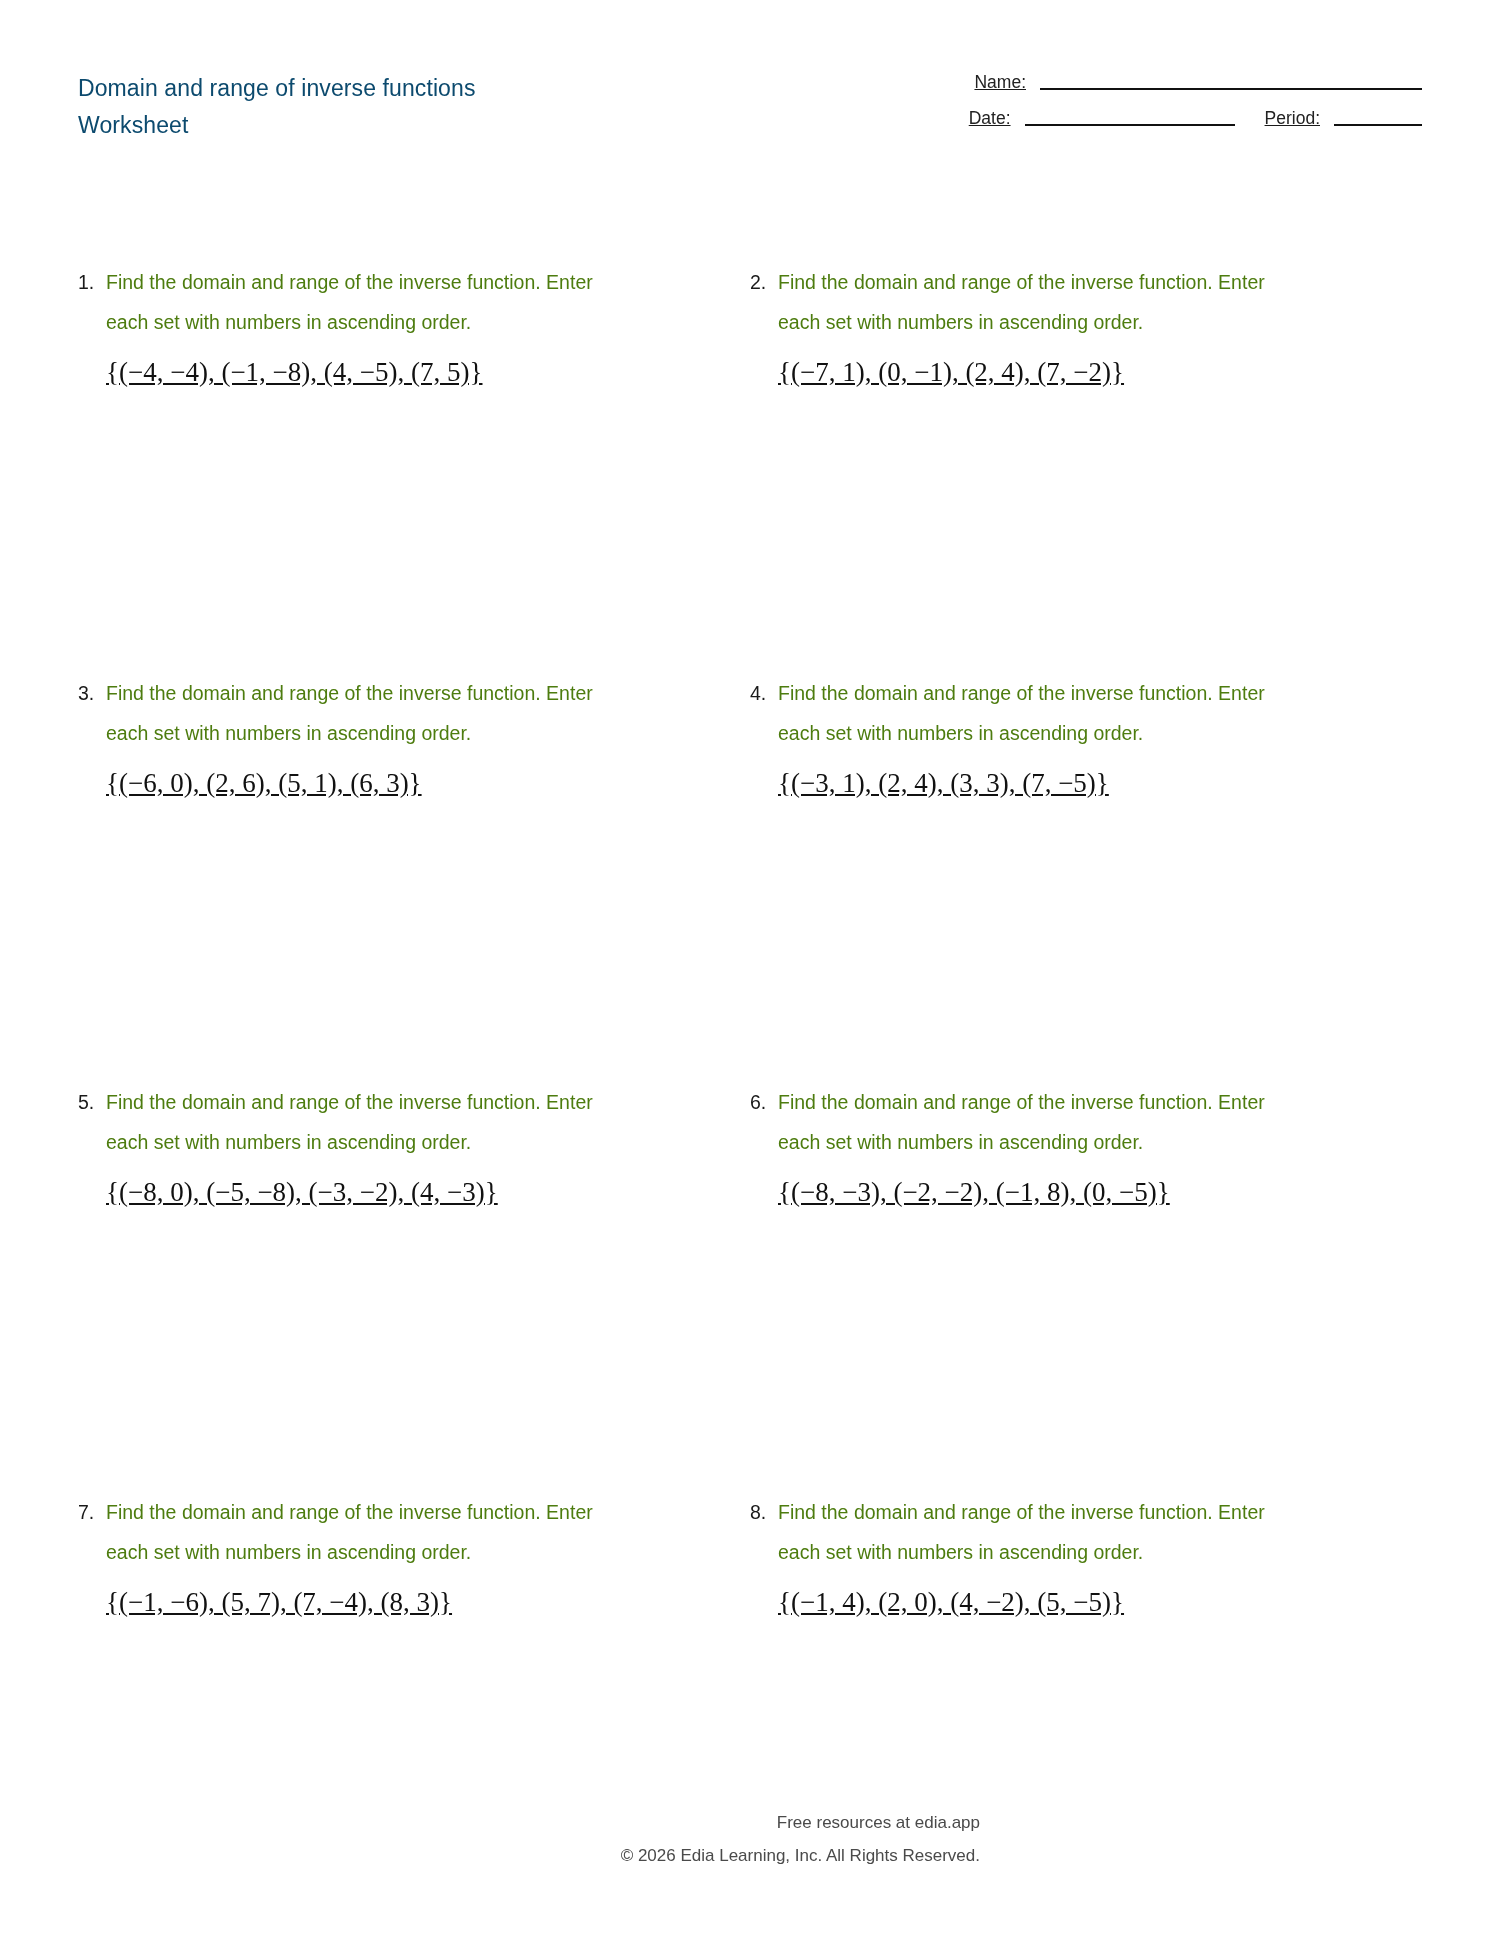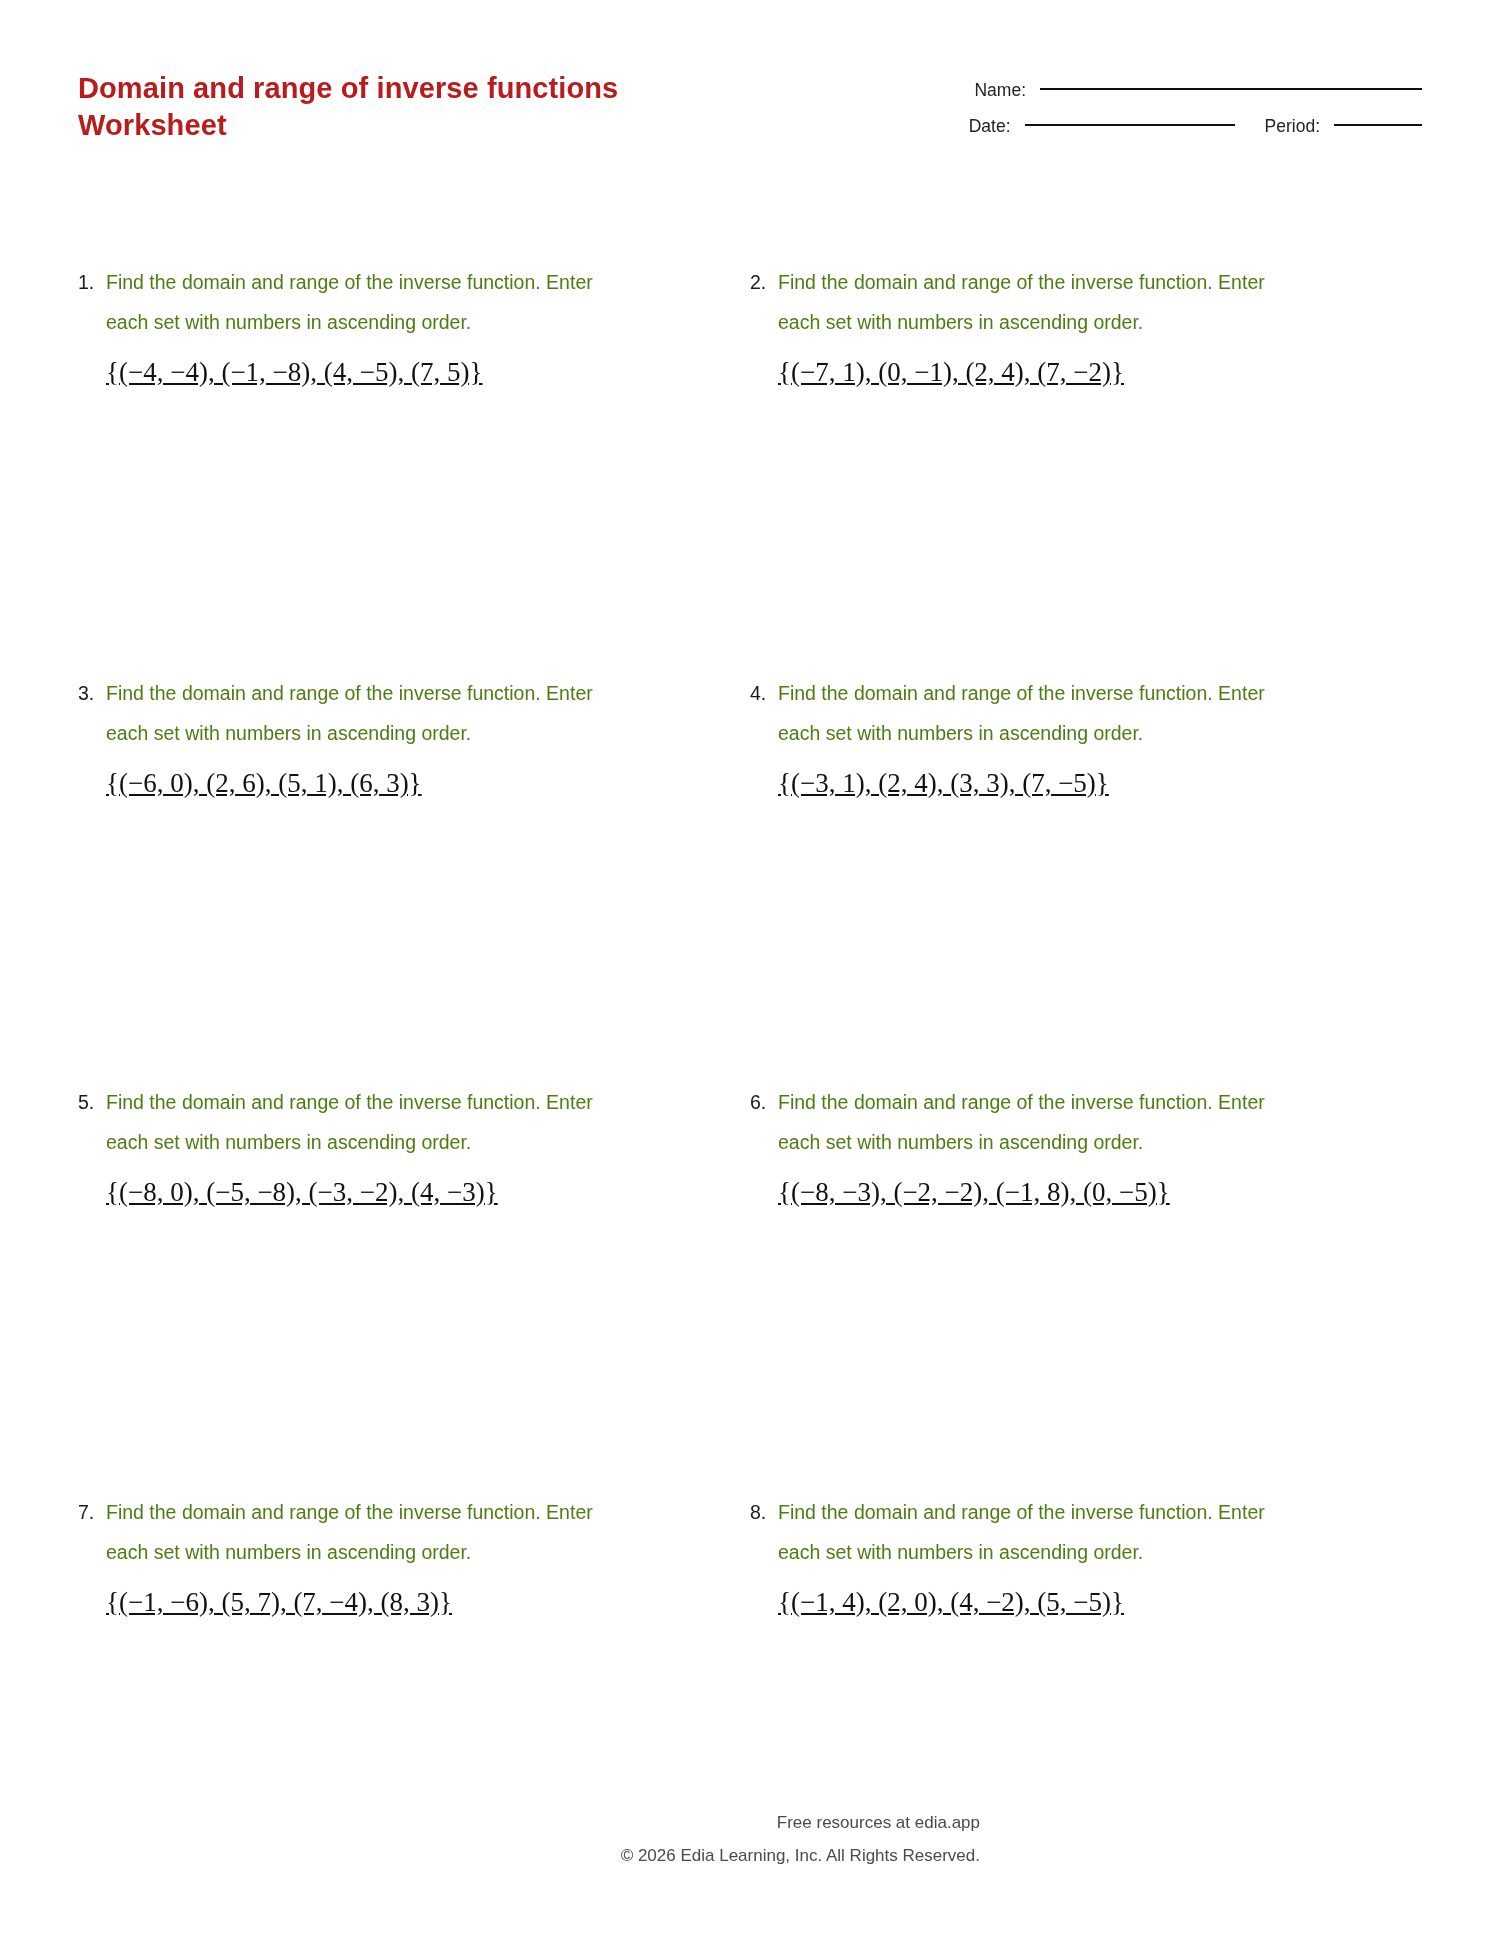--- a/index.html
+++ b/index.html
@@ -30,39 +30,40 @@
     right: 78px;
     height: 90px;
   }
   .title-block {
     position: absolute;
     left: 0;
     top: 0;
     width: 620px;
   }
   .title-line {
-    font-size: 29px;
-    font-weight: bold;
+    font-size: 23px;
+    font-weight: normal;
     line-height: 37px;
     letter-spacing: 0.1px;
-    color: #b91c1c;
+    color: #0c4a6e;
     white-space: nowrap;
   }
 
   .meta-block {
     position: absolute;
     right: 0;
     top: 2px;
     width: 520px;
   }
   .meta-row {
     display: flex;
-    align-items: center;
+    align-items: flex-start;
     height: 36px;
     justify-content: flex-end;
+    text-decoration: underline;
   }
   .meta-label {
     font-size: 17.5px;
     color: #222222;
     white-space: nowrap;
     margin-right: 14px;
   }
   .meta-rule {
     height: 0;
     border-bottom: 2.2px solid #111111;

